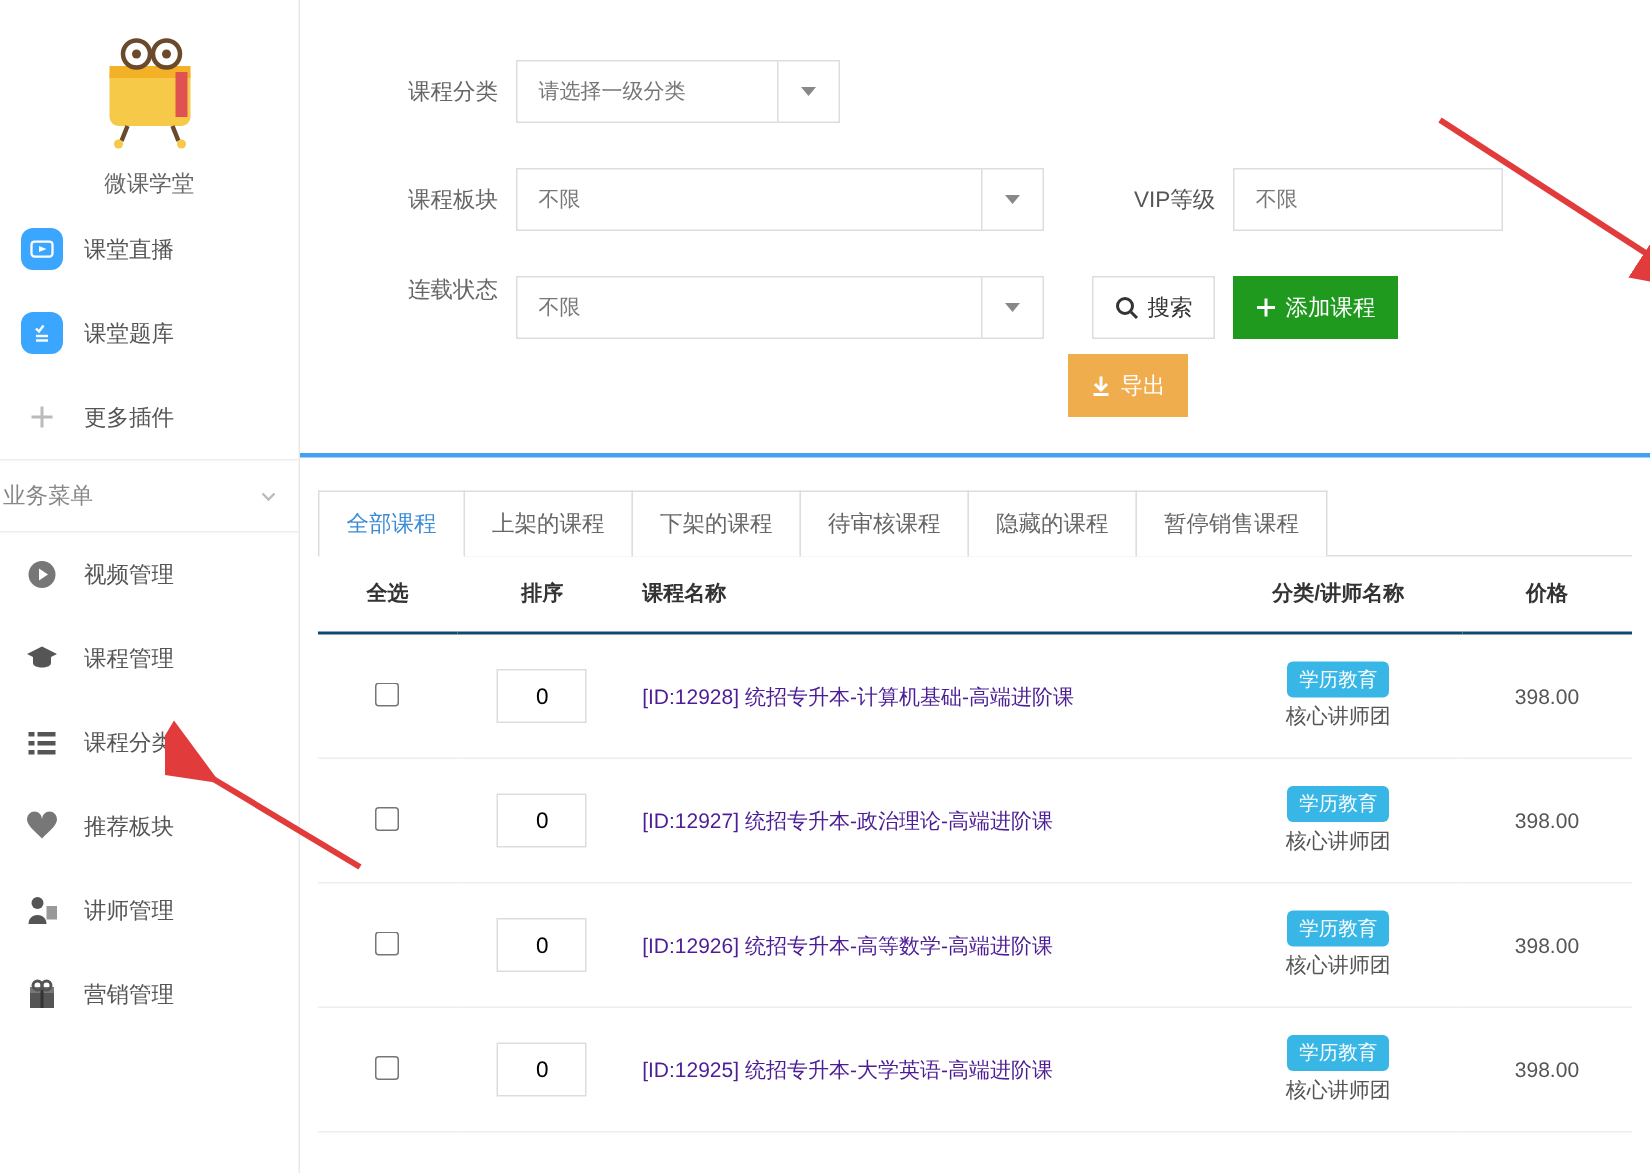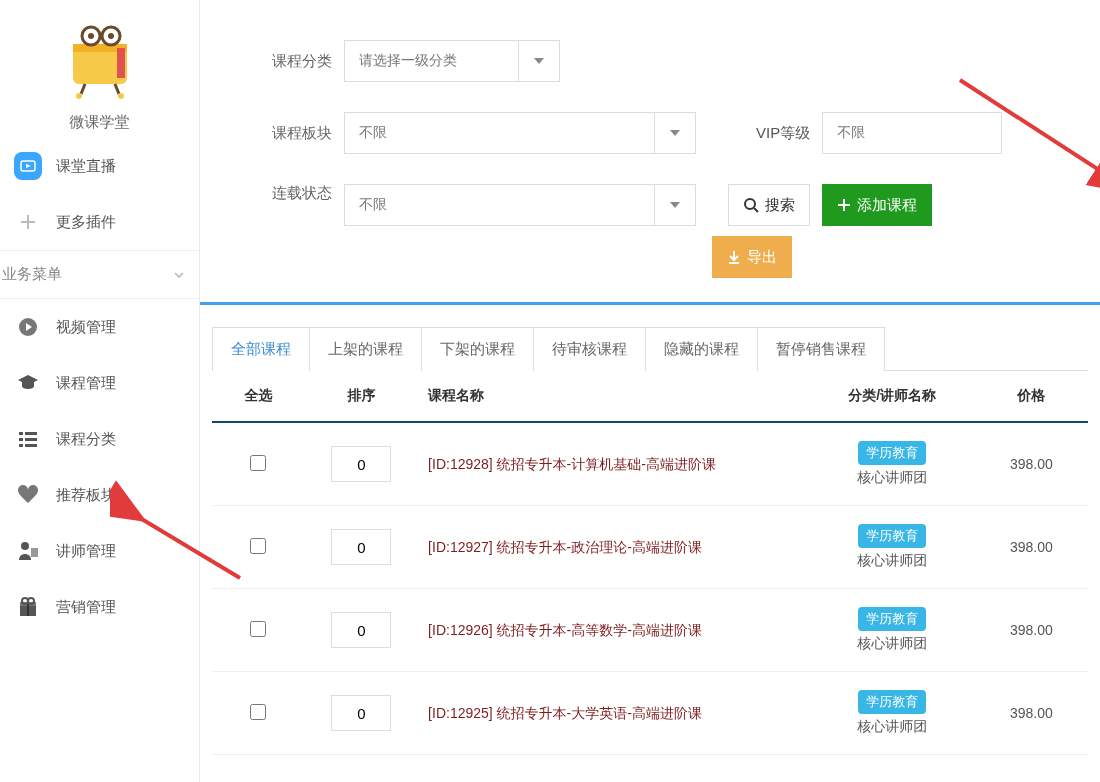--- a/index.html
+++ b/index.html
@@ -47,21 +47,21 @@
   .table { width: 100%; border-collapse: collapse; margin-top: 0; }
   .table th { padding: 16px 10px; text-align:center; font-weight:600; color:#333; border-bottom: 2px solid #0c4a6e; vertical-align: middle; }
   .table td { padding: 18px 10px; border-bottom: 1px solid #eee; text-align:center; vertical-align: middle; color:#555; }
   .col-sel { width: 90px; }
   .col-sort { width: 110px; }
   .col-name { width: 380px; text-align:left !important; }
   .col-cat { width: 160px; }
   .col-price { width: 110px; }
   .sort-input { width:60px; height:36px; border:1px solid #ddd; text-align:center; font-size:15px; }
   .checkbox { width:16px; height:16px; cursor:pointer; }
-  .cname { text-align:left; color:#7f1d1d; line-height:1.5; }
+  .cname { text-align:left; color:#4c1d95; line-height:1.5; }
   .badge { display:inline-block; background:#38b6e6; color:#fff; padding:3px 8px; border-radius:4px; font-size:13px; margin-bottom:4px; }
   .teacher { color:#555; font-size:14px; }
   
   .arrow-svg { position:absolute; pointer-events:none; }
   
   svg { display:block; }
 </style>
 </head>
 <body>
 
@@ -90,20 +90,30 @@
     <ul class="side-list" style="margin-top:6px;">
       <li class="side-item" style="padding-top:6px;">
         <span class="side-ico ico-blue-rounded">
           <svg width="16" height="16" viewBox="0 0 16 16">
               <rect x="1" y="3" width="14" height="10" rx="2" fill="#fff" opacity="0"></rect>
               <rect x="1" y="3" width="14" height="10" rx="2" stroke="#fff" stroke-width="1.5" fill="none"></rect>
               <polygon points="6,6 11,8 6,10" fill="#fff"></polygon>
             </svg>
         </span>
         <span class="side-label">课堂直播</span>
+      </li>
+      <li class="side-item">
+        <span class="side-ico ico-blue-rounded" style="background:#3aa6ff;">
+          <svg width="16" height="16" viewBox="0 0 16 16">
+              <path d="M4 5l2 2 3-4" stroke="#fff" stroke-width="1.6" fill="none"></path>
+              <line x1="4" y1="10" x2="12" y2="10" stroke="#fff" stroke-width="1.6"></line>
+              <line x1="4" y1="13" x2="12" y2="13" stroke="#fff" stroke-width="1.6"></line>
+            </svg>
+        </span>
+        <span class="side-label">课堂题库</span>
       </li>
       <li class="side-item">
         <span class="side-ico ico-gray">
           <svg width="20" height="20" viewBox="0 0 20 20">
               <line x1="10" y1="3" x2="10" y2="17" stroke="#bbb" stroke-width="2"></line>
               <line x1="3" y1="10" x2="17" y2="10" stroke="#bbb" stroke-width="2"></line>
             </svg>
         </span>
         <span class="side-label">更多插件</span>
       </li>

